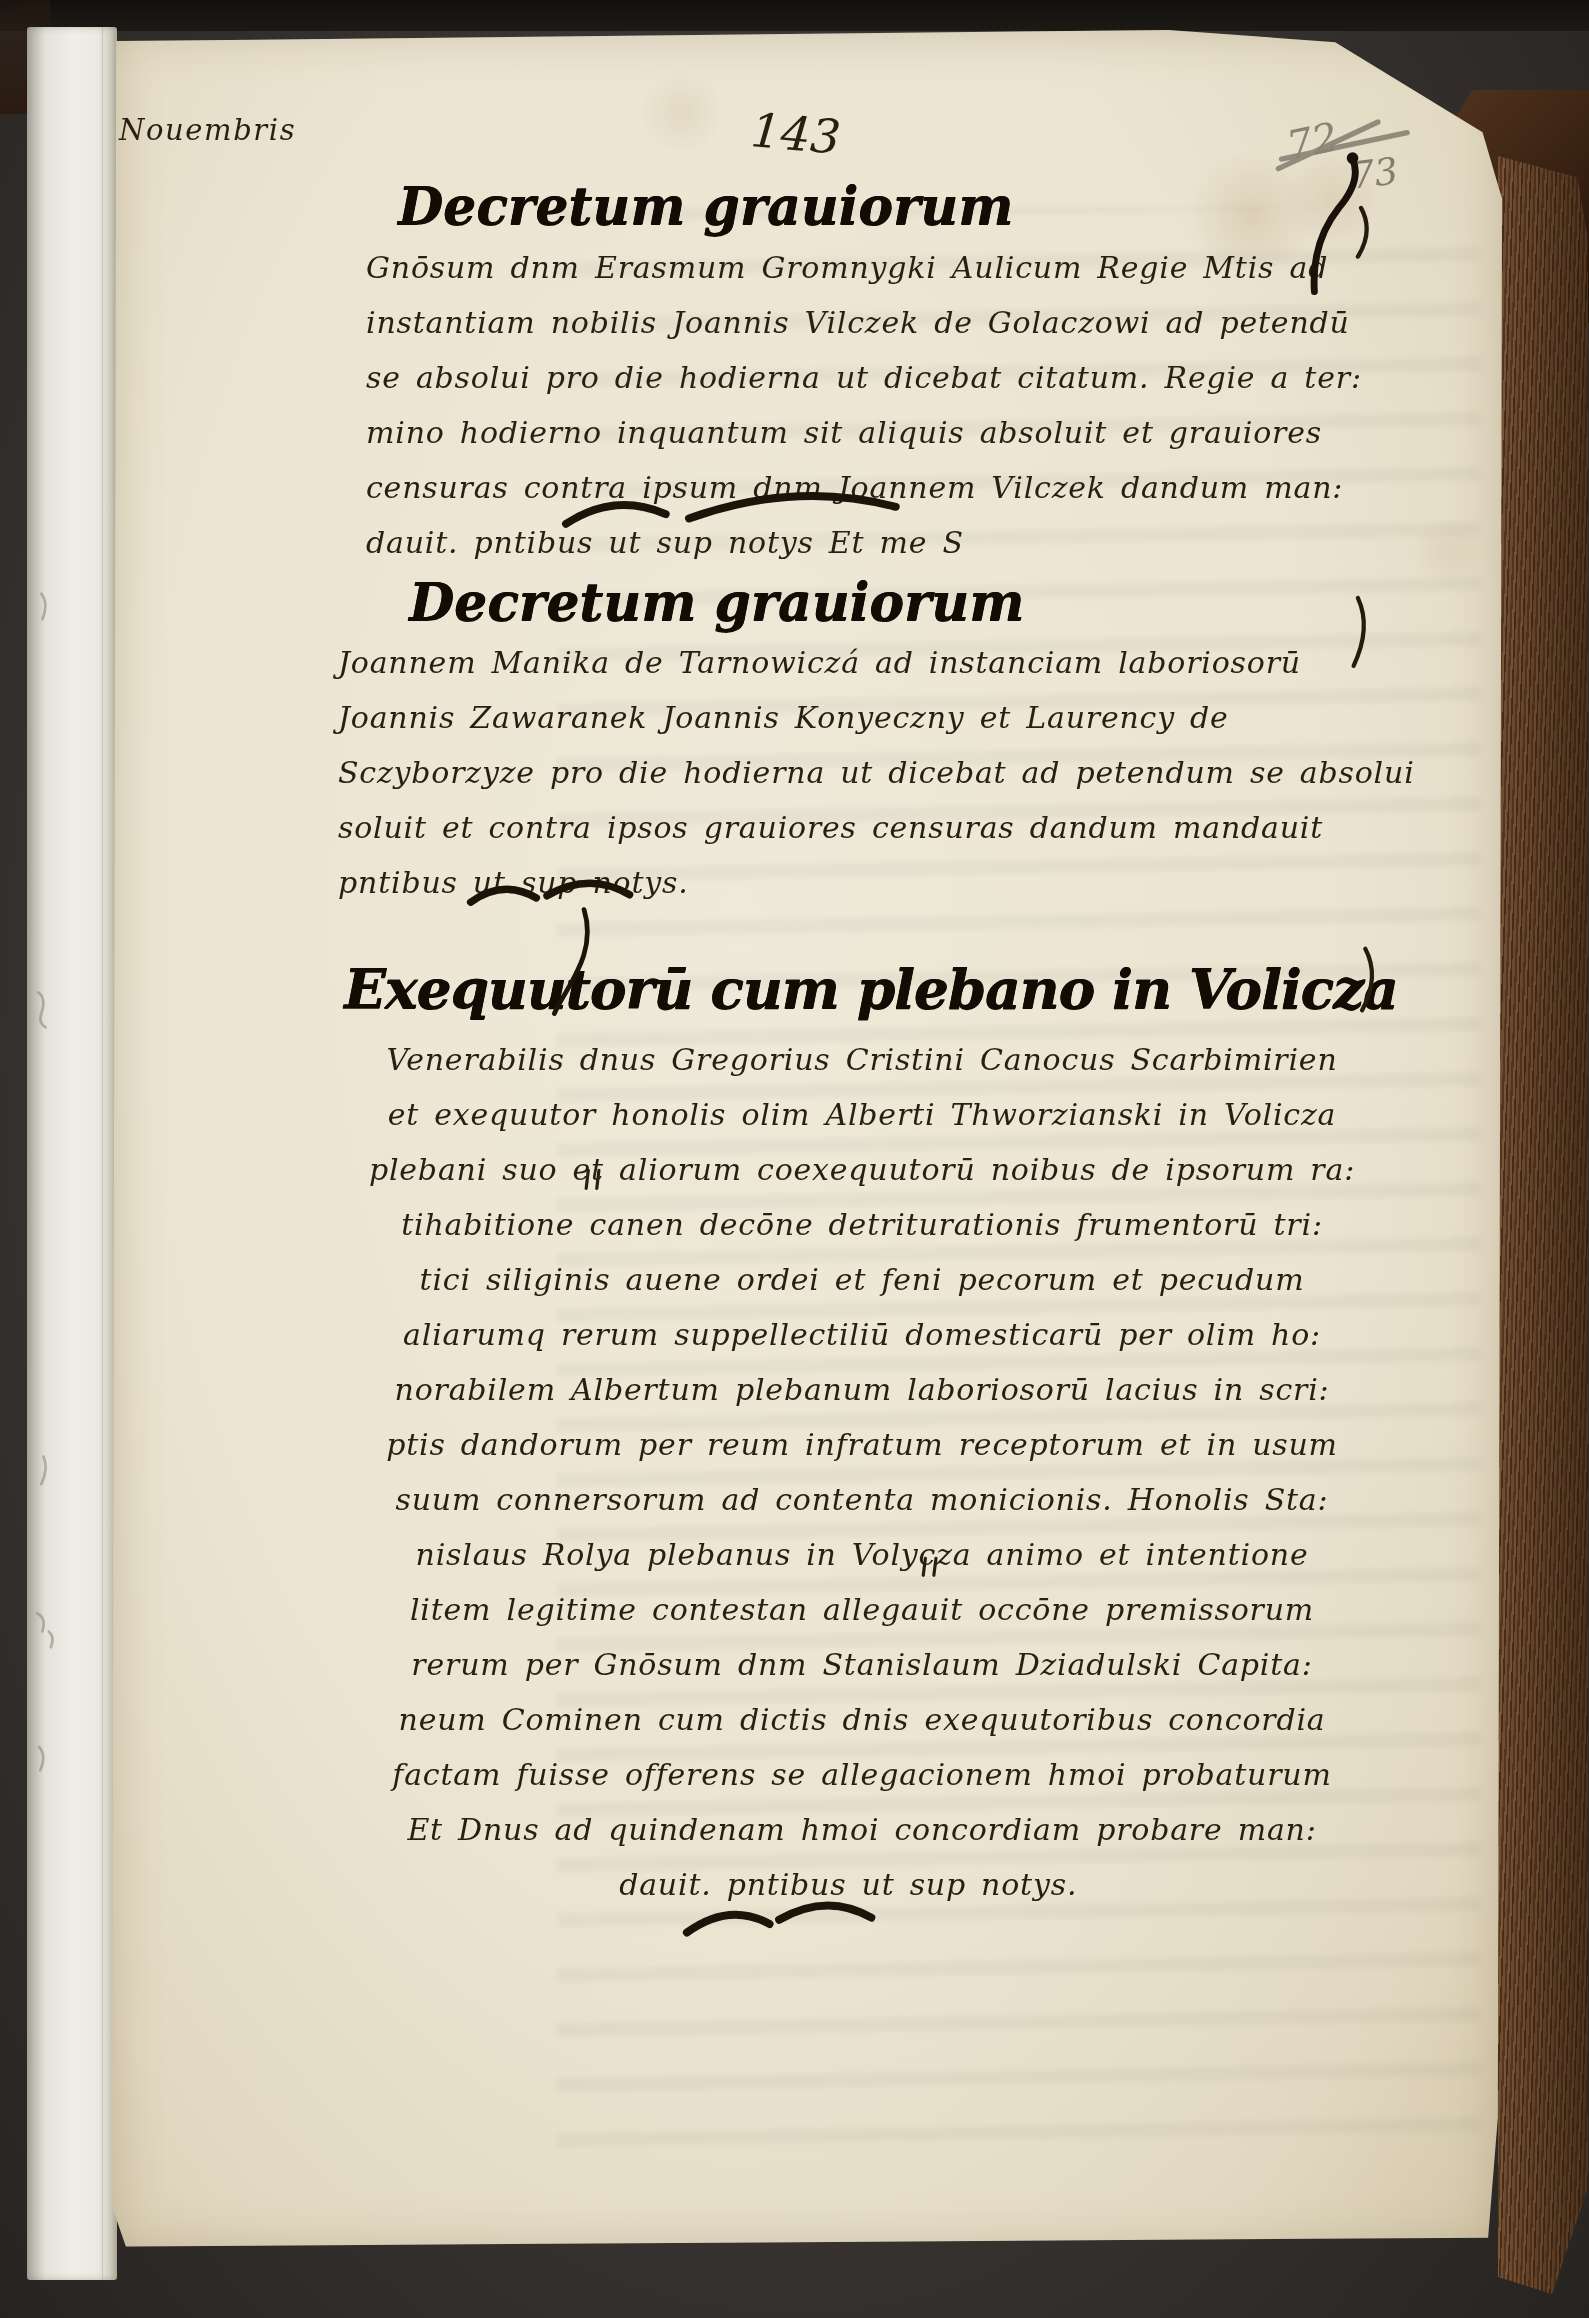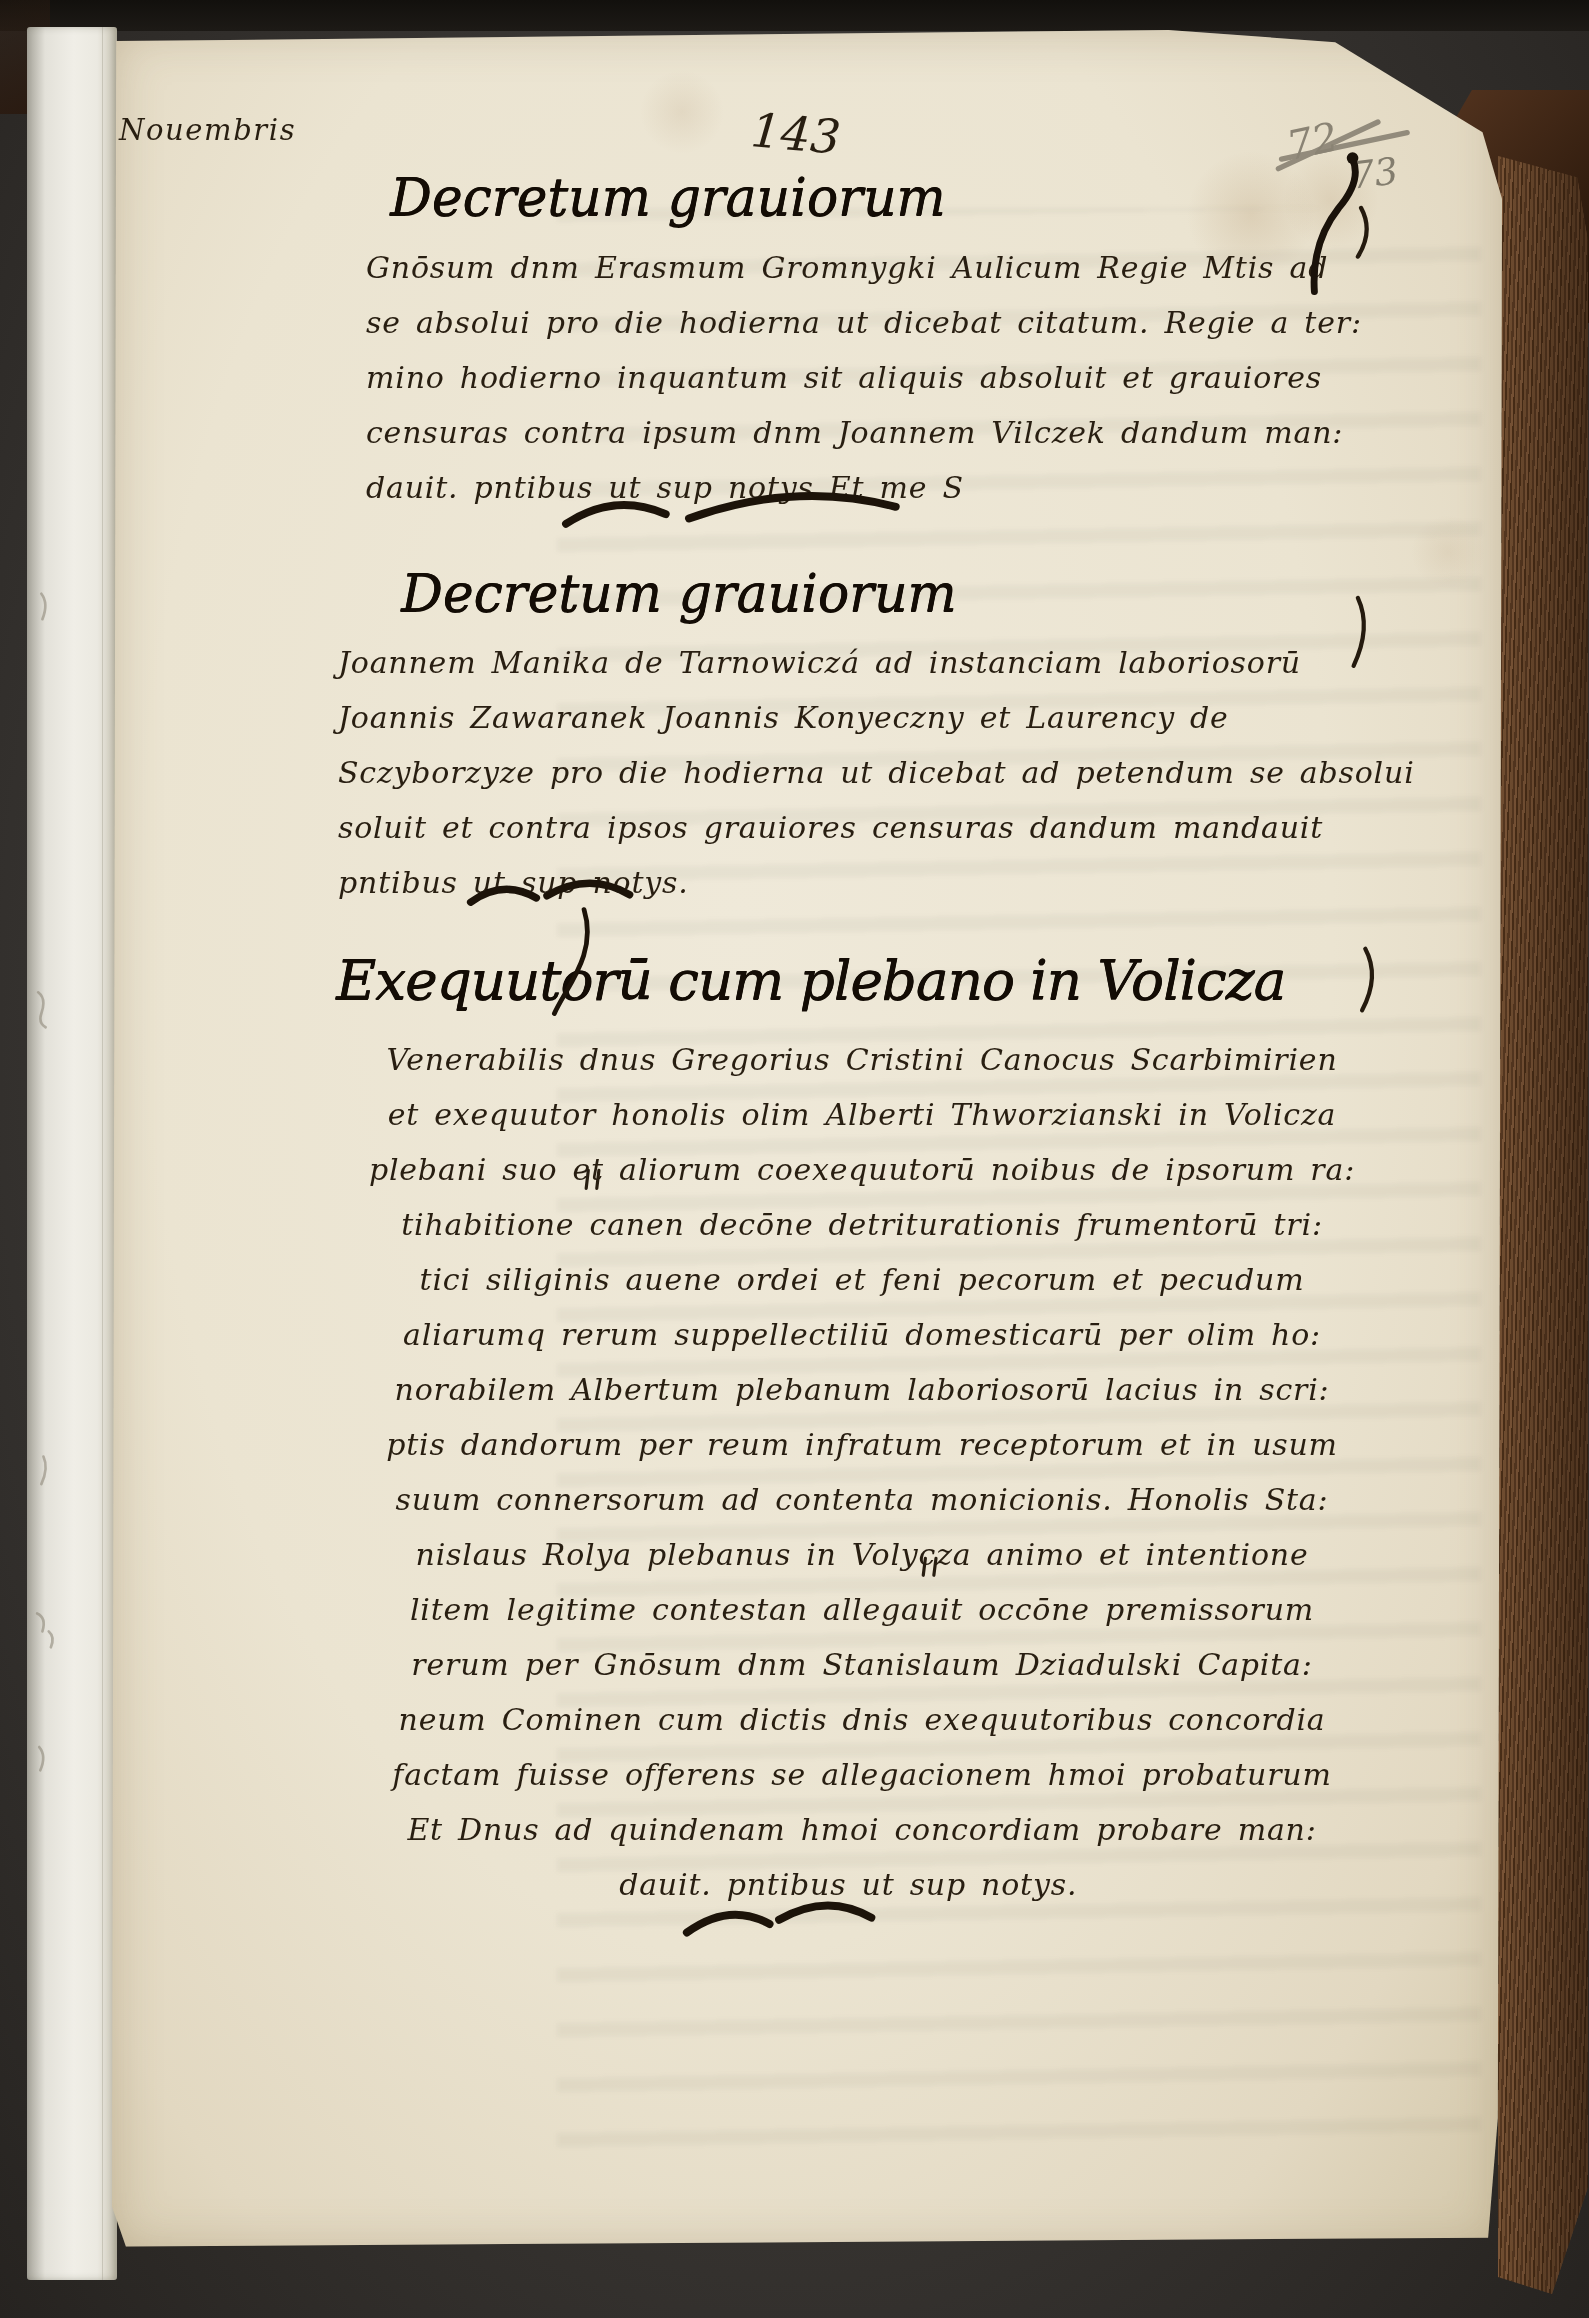--- a/index.html
+++ b/index.html
@@ -49,21 +49,21 @@
     filter:blur(2.1px);}
 
   
   .hand{position:absolute;color:#281e11;font-style:italic;white-space:nowrap;}
   .nov{left:119px;top:113px;font-size:29px;letter-spacing:1.6px;}
   .folio{left:751px;top:106px;font-size:47px;transform:rotate(5deg);}
   .pencil{position:absolute;font-style:italic;white-space:nowrap;}
   .old-fol{left:1287px;top:118px;font-size:40px;color:#8a8374;transform:rotate(-12deg);}
   .new-fol{left:1351px;top:152px;font-size:37px;color:#837d6e;transform:rotate(-7deg);}
 
-  .h{position:absolute;margin:4px;color:#130c05;font-weight:normal;font-style:italic;
+  .h{position:absolute;margin:12px;color:#130c05;font-weight:bold;font-style:italic;
      white-space:nowrap;letter-spacing:0;text-shadow:0.5px 0 0 currentColor,0 0.5px 0 currentColor;}
   .h1{left:386px;top:163px;font-size:52px;}
   .h2{left:397px;top:559px;font-size:52px;}
   .h3{left:332px;top:944px;font-size:55px;letter-spacing:-1.1px;}
 
   .para{position:absolute;color:#281e11;font-style:italic;font-size:30px;
     letter-spacing:0.8px;word-spacing:4.8px;}
   .para .ln{height:55px;line-height:55px;white-space:nowrap;}
   .p1{left:366px;top:240px;width:1025px;}
   .p2{left:338px;top:635px;width:1057px;}
@@ -88,20 +88,21 @@
   </div>
 
   <span class="hand nov">Nouembris</span>
   <span class="hand folio">143</span>
   <span class="pencil old-fol">72</span>
   <span class="pencil new-fol">73</span>
 
   <h2 class="h h1">Decretum grauiorum</h2>
   <div class="para p1">
     <div class="ln">Gnōsum dnm Erasmum Gromnygki Aulicum Regie Mtis ad</div>
+    <div class="ln">instantiam nobilis Joannis Vilczek de Golaczowi ad petendū</div>
     <div class="ln">se absolui pro die hodierna ut dicebat citatum. Regie a ter:</div>
     <div class="ln">mino hodierno inquantum sit aliquis absoluit et grauiores</div>
     <div class="ln">censuras contra ipsum dnm Joannem Vilczek dandum man:</div>
     <div class="ln">dauit.  pntibus ut sup notys   Et me S</div>
   </div>
 
   <h2 class="h h2">Decretum grauiorum</h2>
   <div class="para p2">
     <div class="ln">Joannem Manika de Tarnowiczá ad instanciam laboriosorū</div>
     <div class="ln">Joannis Zawaranek  Joannis Konyeczny et Laurency de</div>

